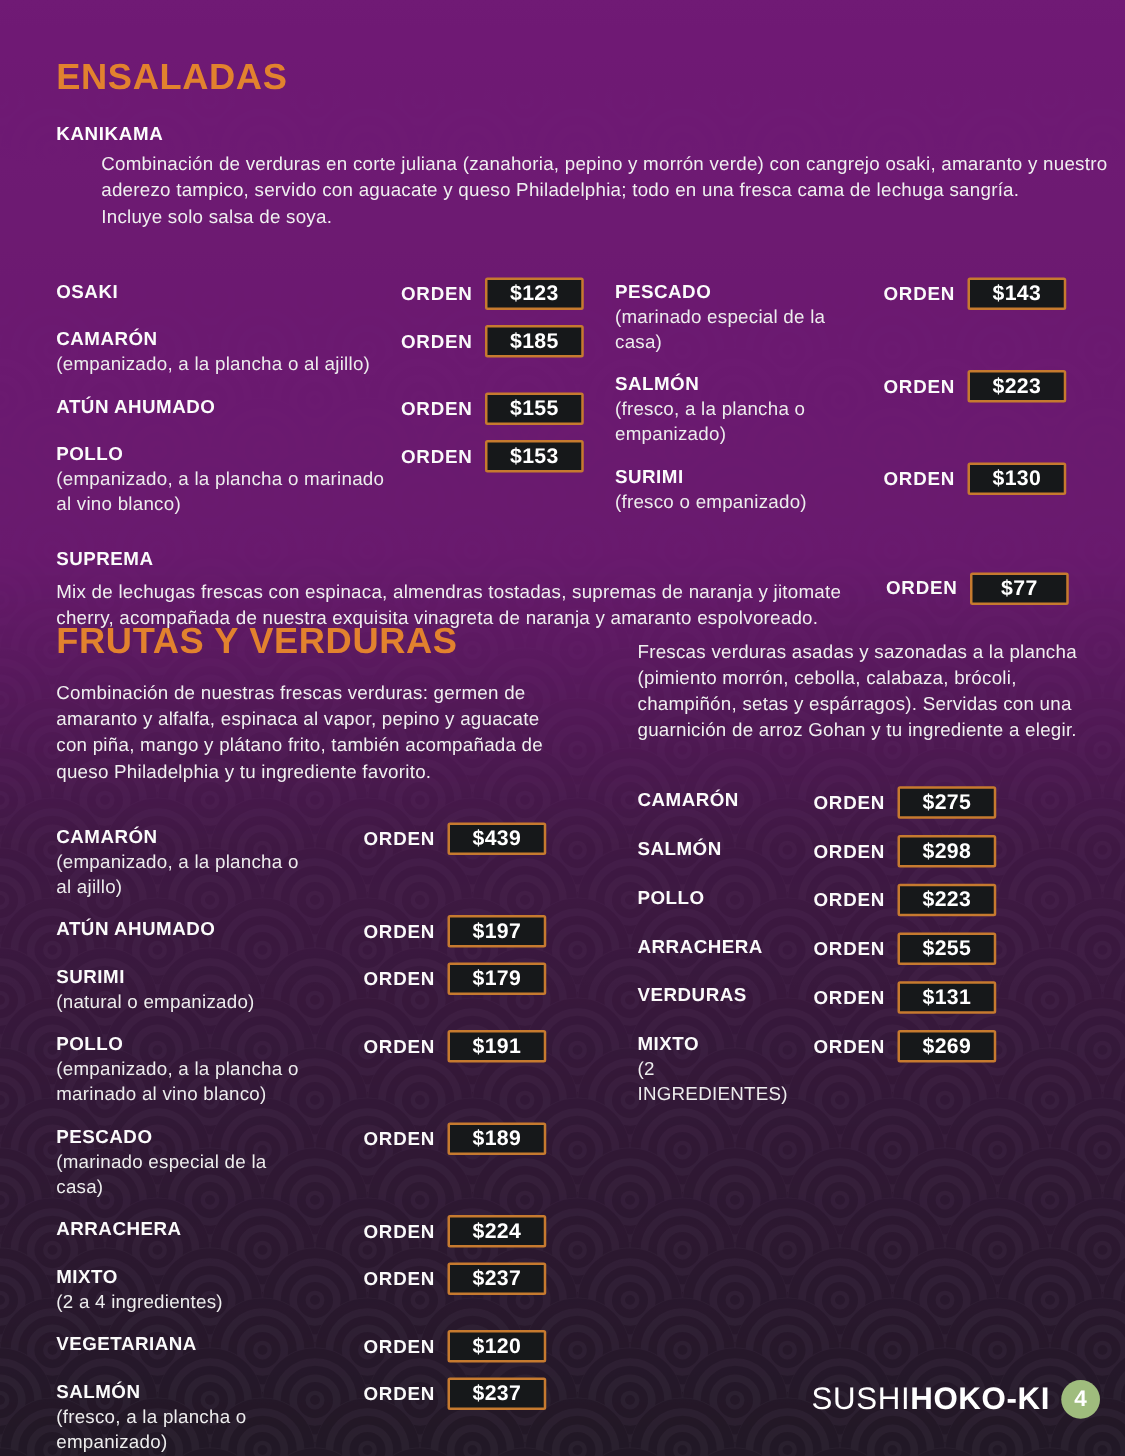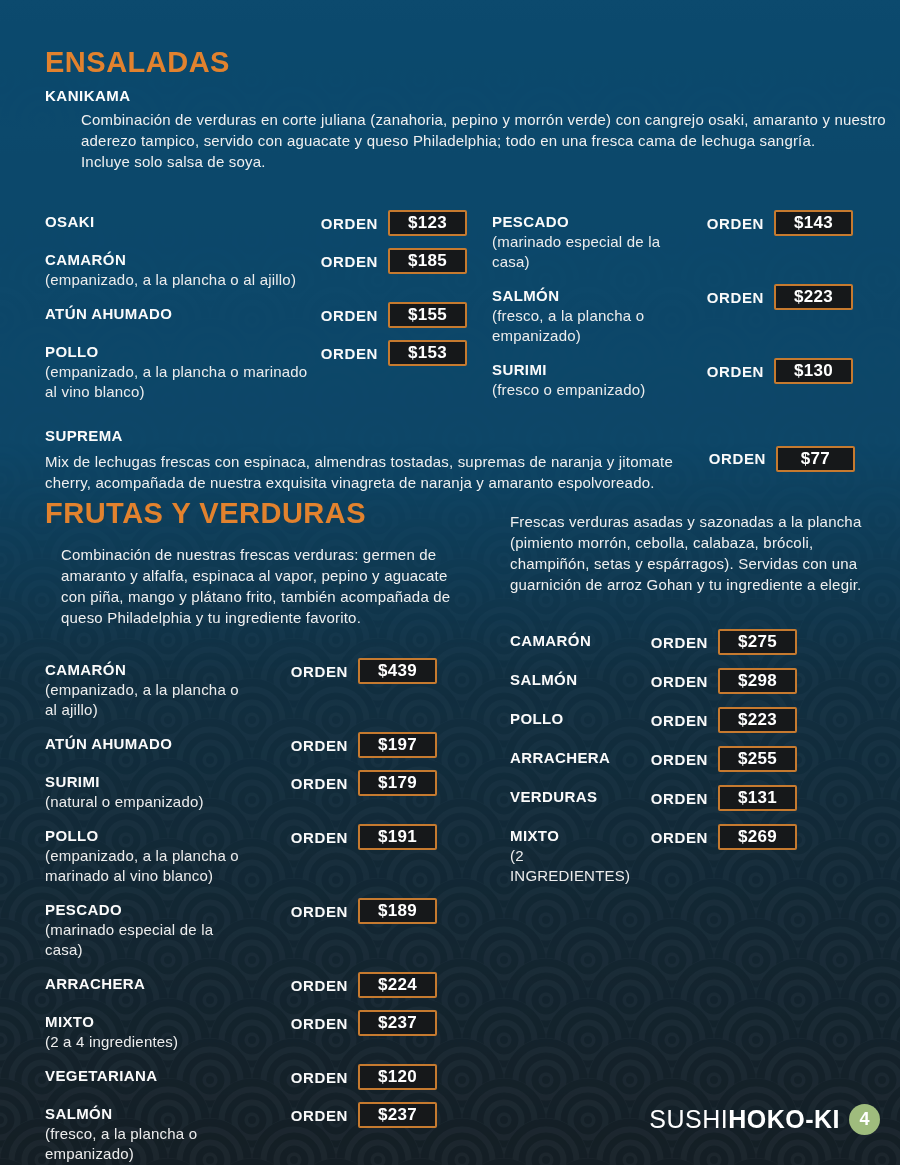--- a/index.html
+++ b/index.html
@@ -1,20 +1,20 @@
 <!DOCTYPE html>
 <html><head>
 <meta charset="utf-8">
 <style>
   * { margin:0; padding:0; box-sizing:border-box; }
   html,body { background:#0e0f10; }
   .page {
     position:relative;
     width:900px; height:1165px;
-    background:#0c4a6e;
+    background:#701a75;
     overflow:hidden;
     font-family:"Liberation Sans","DejaVu Sans",sans-serif;
     color:#f2f2f2;
   }
   .bg-svg { position:absolute; inset:0; display:block; }
   .content { position:absolute; inset:0; }
 
   .section-title {
     color:#e2822e;
     font-size:29px;
@@ -24,21 +24,21 @@
   .para {
     font-size:15px;
     line-height:21px;
     color:#f0f0f0;
     letter-spacing:0.2px;
   }
 
   
   .sec-ensaladas { position:absolute; left:45px; top:46px; width:810px; }
   .intro-title {
-    margin-top:8px;
+    margin-top:20px;
     font-size:15px; font-weight:700; letter-spacing:0.5px; color:#fdfdfd;
   }
   .intro-text { margin-top:5px; width:805px;margin-left:36px; }
 
   .cols { display:flex; margin-top:40px; }
   .col-left  { width:422px; }
   .col-right { width:361px; margin-left:25px; }
 
   
   .menu-row {
@@ -71,21 +71,21 @@
 
   
   .suprema-row { display:flex; justify-content:space-between; align-items:center; margin-top:10px; width:810px; }
   .suprema-text { width:660px; }
   .suprema-text .para { margin-top:5px; width:650px; }
 
   
   .bottom-secs { position:absolute; left:45px; top:497px; display:flex; }
   .sec-frutas { width:440px; }
   .sec-teppanyaki { width:345px; margin-left:25px; }
-  .sec-frutas .para { margin-top:14px; width:408px;margin-left:16px; }
+  .sec-frutas .para { margin-top:14px; width:408px; }
   .sec-teppanyaki .para { margin-top:14px; width:372px; }
 
   .rows-frutas { margin-top:32px; width:392px; }
   .rows-teppanyaki { margin-top:36px; width:287px; }
   .rows-frutas .item-text { max-width:205px; }
   .rows-teppanyaki .item-text { max-width:152px; }
   .rows-teppanyaki .menu-row { margin-bottom:15px; }
 
   
   .footer {

